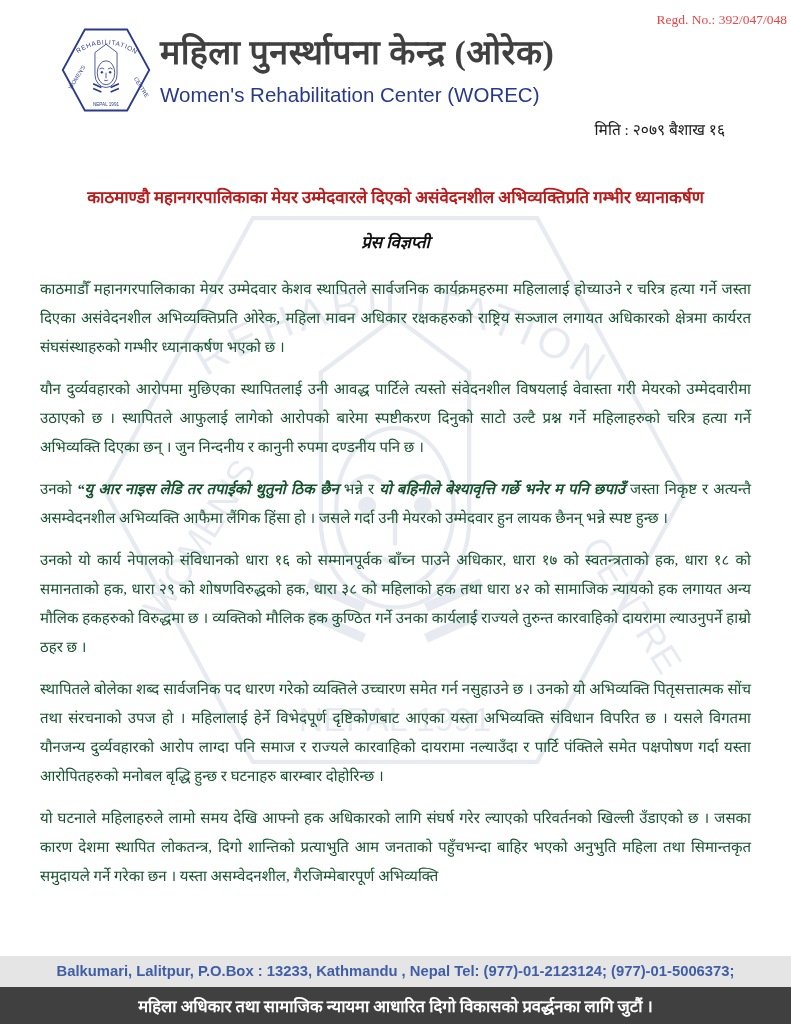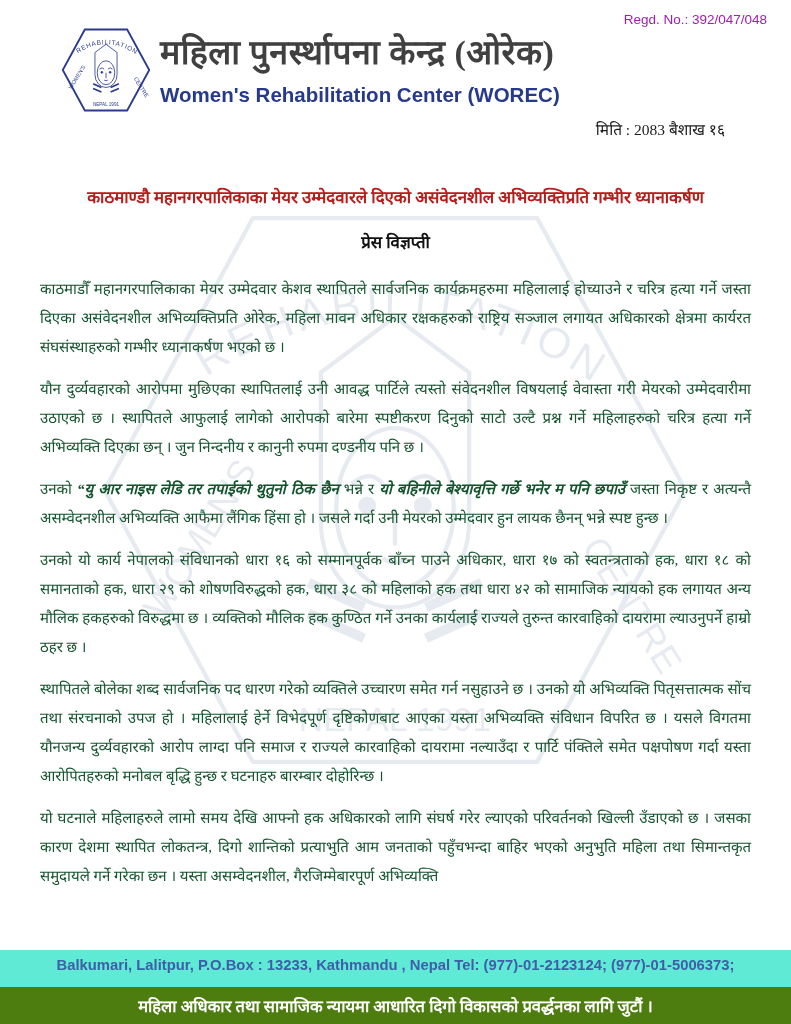--- a/index.html
+++ b/index.html
@@ -4,70 +4,70 @@
 <style>
   * { margin:0; padding:0; box-sizing:border-box; }
   html,body { background:#e8e8e8; }
   .page {
     position:relative; width:791px; height:1024px; margin:0 auto;
     background:#ffffff; overflow:hidden;
     font-family:"Liberation Serif","DejaVu Serif",serif;
     color:#141414;
   }
   .regd {
-    position:absolute; top:12px; right:24px;
-    font-family:Liberation Sans, sans-serif;
-    font-size:13.5px; color:#a21caf; font-weight:400;
+    position:absolute; top:12px; right:4px;
+    font-family:Liberation Serif, serif;
+    font-size:13.5px; color:#ef4444; font-weight:400;
   }
   .letterhead {
     position:absolute; top:26px; left:60px;
     display:flex; align-items:center; gap:8px;
   }
   .logo-svg { width:92px; height:88px; display:block; }
   .org-np {
     font-size:34px; font-weight:bold; color:#404040; line-height:1.15;
     letter-spacing:0.5px;
   }
   .org-en {
     font-family:"Liberation Sans","DejaVu Sans",sans-serif;
-    font-size:20.5px; font-weight:bold; color:#27398b; margin-top:11px;
+    font-size:20.5px; font-weight:normal; color:#27398b; margin-top:11px;
   }
   .date-line {
     position:absolute; top:118px; right:66px;
     font-size:15.5px; color:#1a1a1a;
   }
   .body-text {
     position:absolute; top:186px; left:40px; width:711px; z-index:2;
   }
   .doc-title {
     text-align:center; font-size:16.8px; font-weight:bold; color:#b91c1c;
     line-height:1.4;
   }
   .doc-subtitle {
     text-align:center; font-size:16.8px; font-weight:bold; color:#111;
-    margin-top:20px; margin-bottom:22px;
+    margin-top:20px; margin-bottom:22px;font-style:italic;
   }
   .body-text p {
     font-size:15px; line-height:29px; text-align:justify;
     margin-bottom:13px; color:#14532d;
   }
   .bi { font-weight:bold; font-style:italic; }
   .watermark {
     position:absolute; left:86px; top:195px; width:618px; height:590px;
     z-index:1; opacity:0.33; pointer-events:none;
   }
   .footer-contact {
     position:absolute; left:0; bottom:37px; width:100%; z-index:3;
-    text-align:center; background:#5eead4; padding:5px 0 12px 0;
+    text-align:center; background:#e5e5e5; padding:5px 0 6px 0;
     font-family:"Liberation Sans","DejaVu Sans",sans-serif;
     font-size:14.8px; font-weight:bold; color:#3f5ea7; line-height:20px;
   }
   .footer-banner {
     position:absolute; left:0; bottom:0; width:100%; height:37px; z-index:3;
-    background:#4d7c0f; color:#ffffff; display:flex; align-items:center;
+    background:#404040; color:#ffffff; display:flex; align-items:center;
     justify-content:center; font-size:16.5px; font-weight:bold;
   }
 </style>
 </head>
 <body>
 
 <div class="page">
 
   <div class="watermark">
     <svg width="618" height="590" viewBox="0 0 100 94">
@@ -118,21 +118,21 @@
         <text font-size="6" transform="rotate(58 86 62) translate(78,64)">CENTRE</text>
         <text x="50" y="86" font-size="5" text-anchor="middle">NEPAL 1991</text>
       </g>
     </svg>
     <div>
       <div class="org-np">महिला पुनर्स्थापना केन्द्र (ओरेक)</div>
       <div class="org-en">Women's Rehabilitation Center (WOREC)</div>
     </div>
   </div>
 
-  <div class="date-line">मिति : 2083 बैशाख १६</div>
+  <div class="date-line">मिति : २०७९ बैशाख १६</div>
 
   <div class="body-text">
     <div class="doc-title">काठमाण्डौ महानगरपालिकाका मेयर उम्मेदवारले दिएको असंवेदनशील अभिव्यक्तिप्रति गम्भीर ध्यानाकर्षण</div>
     <div class="doc-subtitle">प्रेस विज्ञप्ती</div>
 
     <p>काठमाडौँ महानगरपालिकाका मेयर उम्मेदवार केशव स्थापितले सार्वजनिक कार्यक्रमहरुमा महिलालाई होच्याउने र चरित्र हत्या गर्ने जस्ता दिएका असंवेदनशील अभिव्यक्तिप्रति ओरेक, महिला मावन अधिकार रक्षकहरुको राष्ट्रिय सञ्जाल लगायत अधिकारको क्षेत्रमा कार्यरत संघसंस्थाहरुको गम्भीर ध्यानाकर्षण भएको छ ।</p>
     <p>यौन दुर्व्यवहारको आरोपमा मुछिएका स्थापितलाई उनी आवद्ध पार्टिले त्यस्तो संवेदनशील विषयलाई वेवास्ता गरी मेयरको उम्मेदवारीमा उठाएको छ । स्थापितले आफुलाई लागेको आरोपको बारेमा स्पष्टीकरण दिनुको साटो उल्टै प्रश्न गर्ने महिलाहरुको चरित्र हत्या गर्ने अभिव्यक्ति दिएका छन् । जुन निन्दनीय र कानुनी रुपमा दण्डनीय पनि छ ।</p>
 
     <p><span>उनको </span><span class="bi">“यु आर नाइस लेडि तर तपाईको थुतुनो ठिक छैन</span><span> भन्ने र </span><span class="bi">यो बहिनीले बेश्यावृत्ति गर्छे भनेर म पनि छपाउँ</span><span> जस्ता निकृष्ट र अत्यन्तै असम्वेदनशील अभिव्यक्ति आफैमा लैंगिक हिंसा हो । जसले गर्दा उनी मेयरको उम्मेदवार हुन लायक छैनन् भन्ने स्पष्ट हुन्छ ।</span></p>
 

